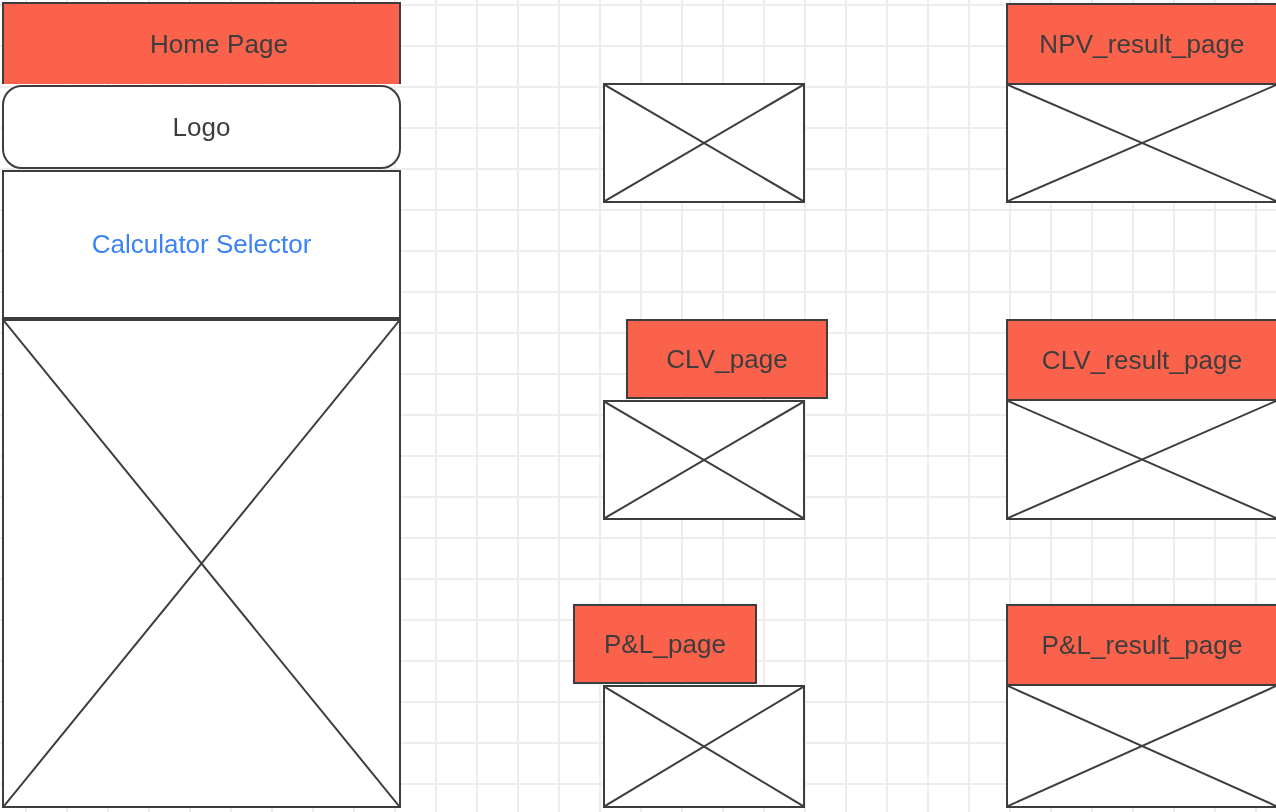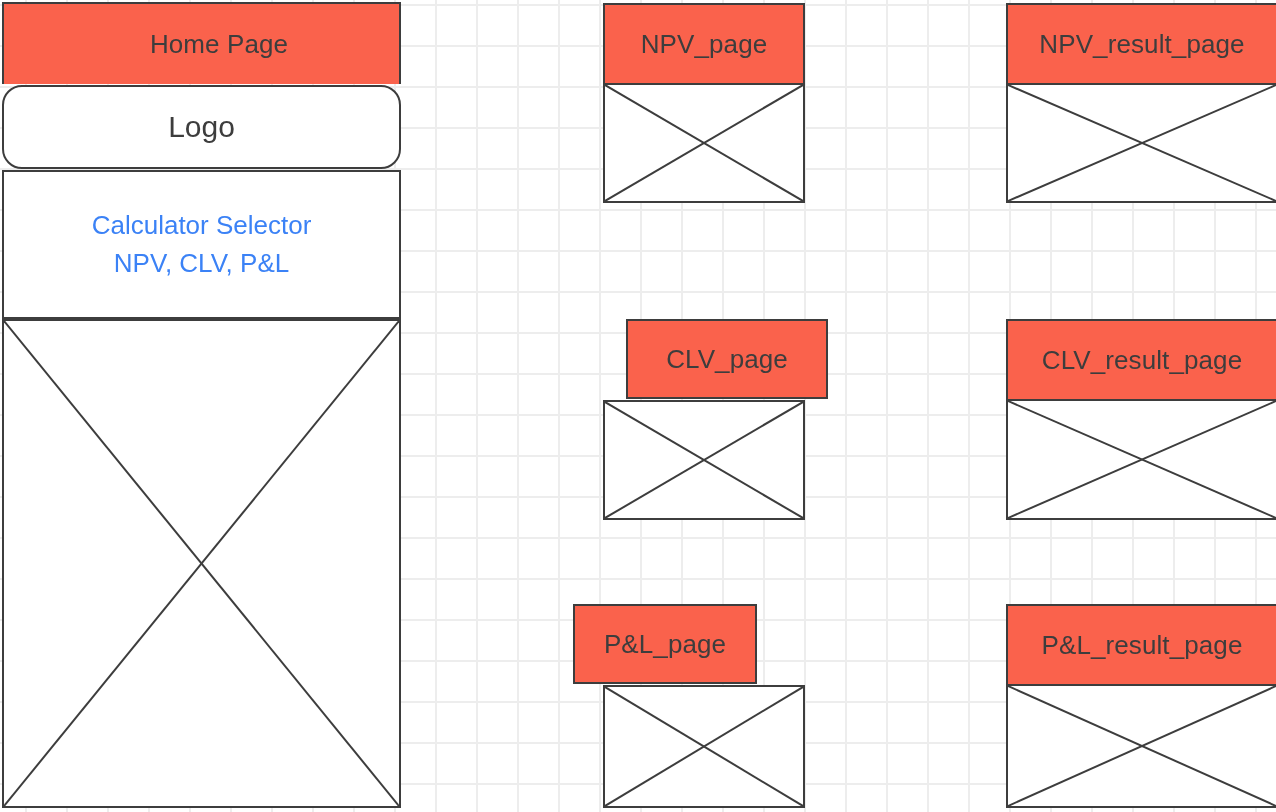--- a/index.html
+++ b/index.html
@@ -59,21 +59,21 @@
   .logo-box {
     position: absolute;
     box-sizing: border-box;
     border: 2px solid #3d3d3d;
     border-radius: 20px;
     background: #ffffff;
     display: flex;
     align-items: center;
     justify-content: center;
     color: #3d3d3d;
-    font-size: 30px;
+    font-size: 26px;
     line-height: 1;
   }
   .selector-box {
     position: absolute;
     box-sizing: border-box;
     border: 2px solid #3d3d3d;
     background: #ffffff;
     display: flex;
     flex-direction: column;
     align-items: center;
@@ -93,33 +93,29 @@
   <div class="node-header no-bottom" style="left:2px; top:2px; width:399px; height:82px;padding-left:35px;">
     <span>Home Page</span>
   </div>
 
   <div class="logo-box" style="left:2px; top:85px; width:399px; height:84px;">
     <span>Logo</span>
   </div>
 
   <div class="selector-box" style="left:2px; top:170px; width:399px; height:149px;">
     <span>Calculator Selector</span>
-    <span>NPV, CLV, P&amp;L</span>
   </div>
 
   <div class="placeholder" style="left:2px; top:319px; width:399px; height:489px;">
     <svg viewBox="0 0 399 489" preserveAspectRatio="none">
       <line x1="0" y1="0" x2="399" y2="489"></line>
       <line x1="399" y1="0" x2="0" y2="489"></line>
     </svg>
   </div>
 
-  <div class="node-header no-bottom" style="left:603px; top:3px; width:202px; height:80px;">
-    <span>NPV_page</span>
-  </div>
   <div class="placeholder" style="left:603px; top:83px; width:202px; height:120px;">
     <svg viewBox="0 0 202 120" preserveAspectRatio="none">
       <line x1="0" y1="0" x2="202" y2="120"></line>
       <line x1="202" y1="0" x2="0" y2="120"></line>
     </svg>
   </div>
 
   <div class="node-header" style="left:626px; top:319px; width:202px; height:80px;">
     <span>CLV_page</span>
   </div>

